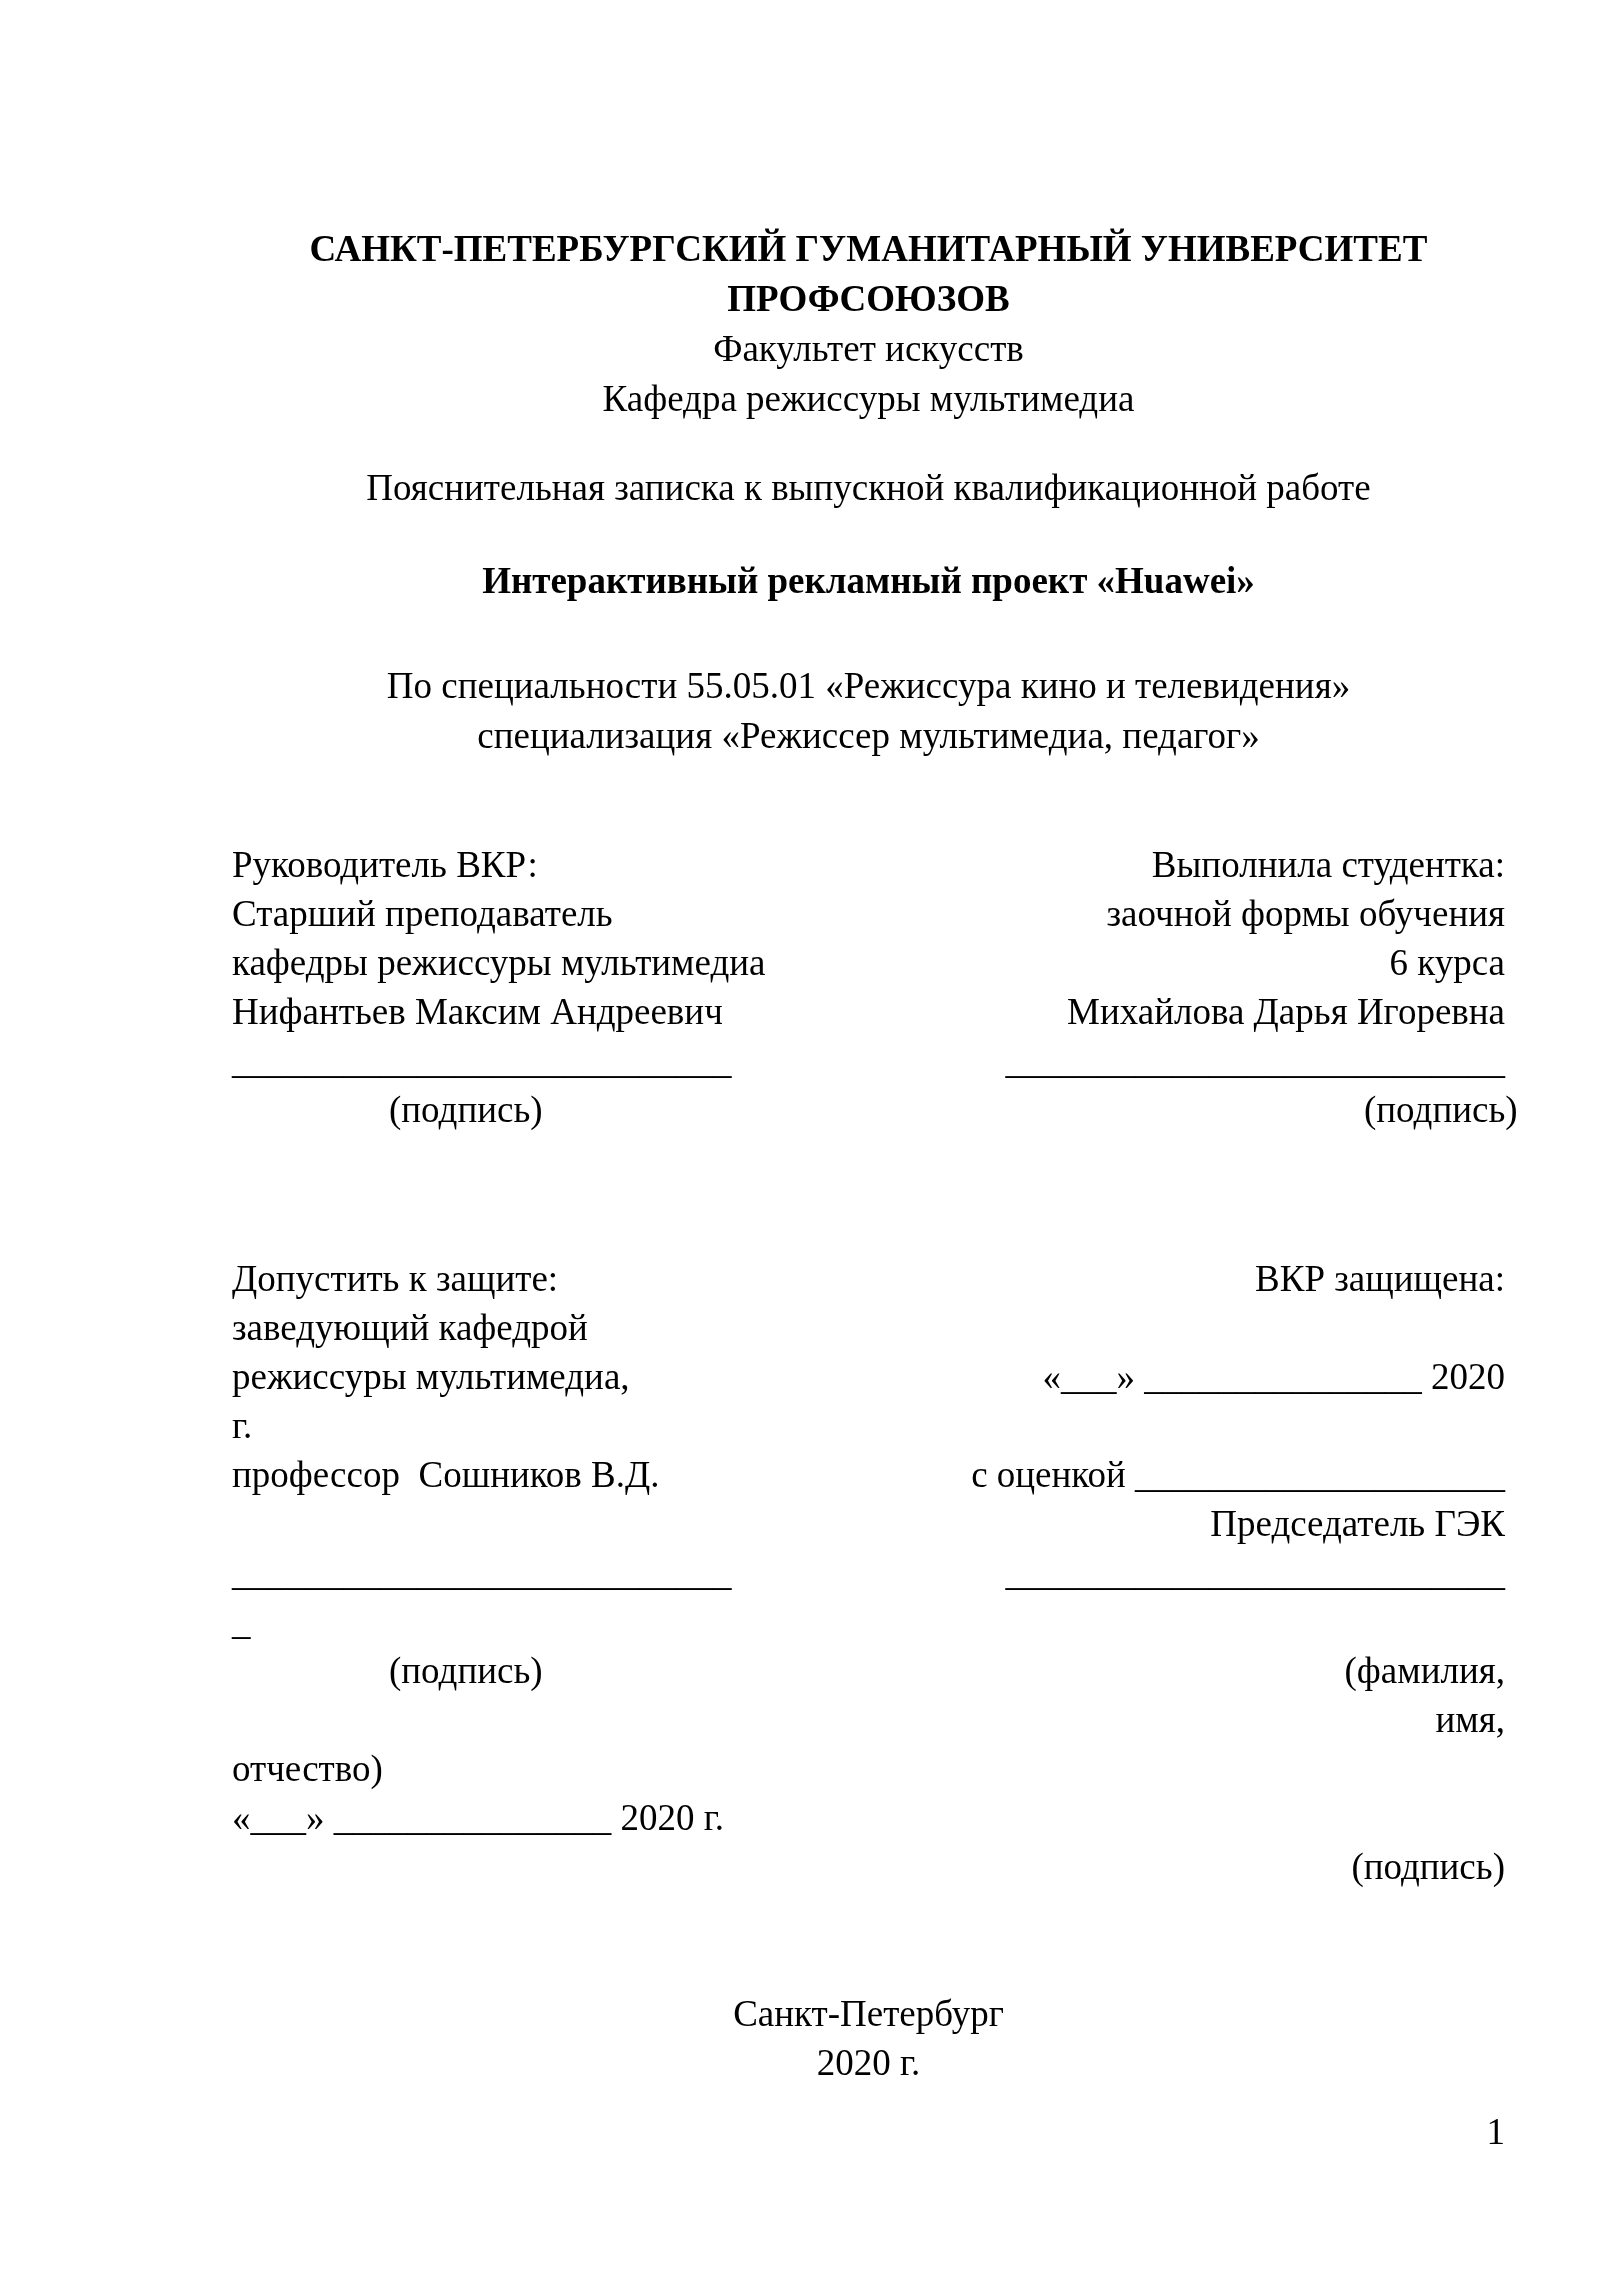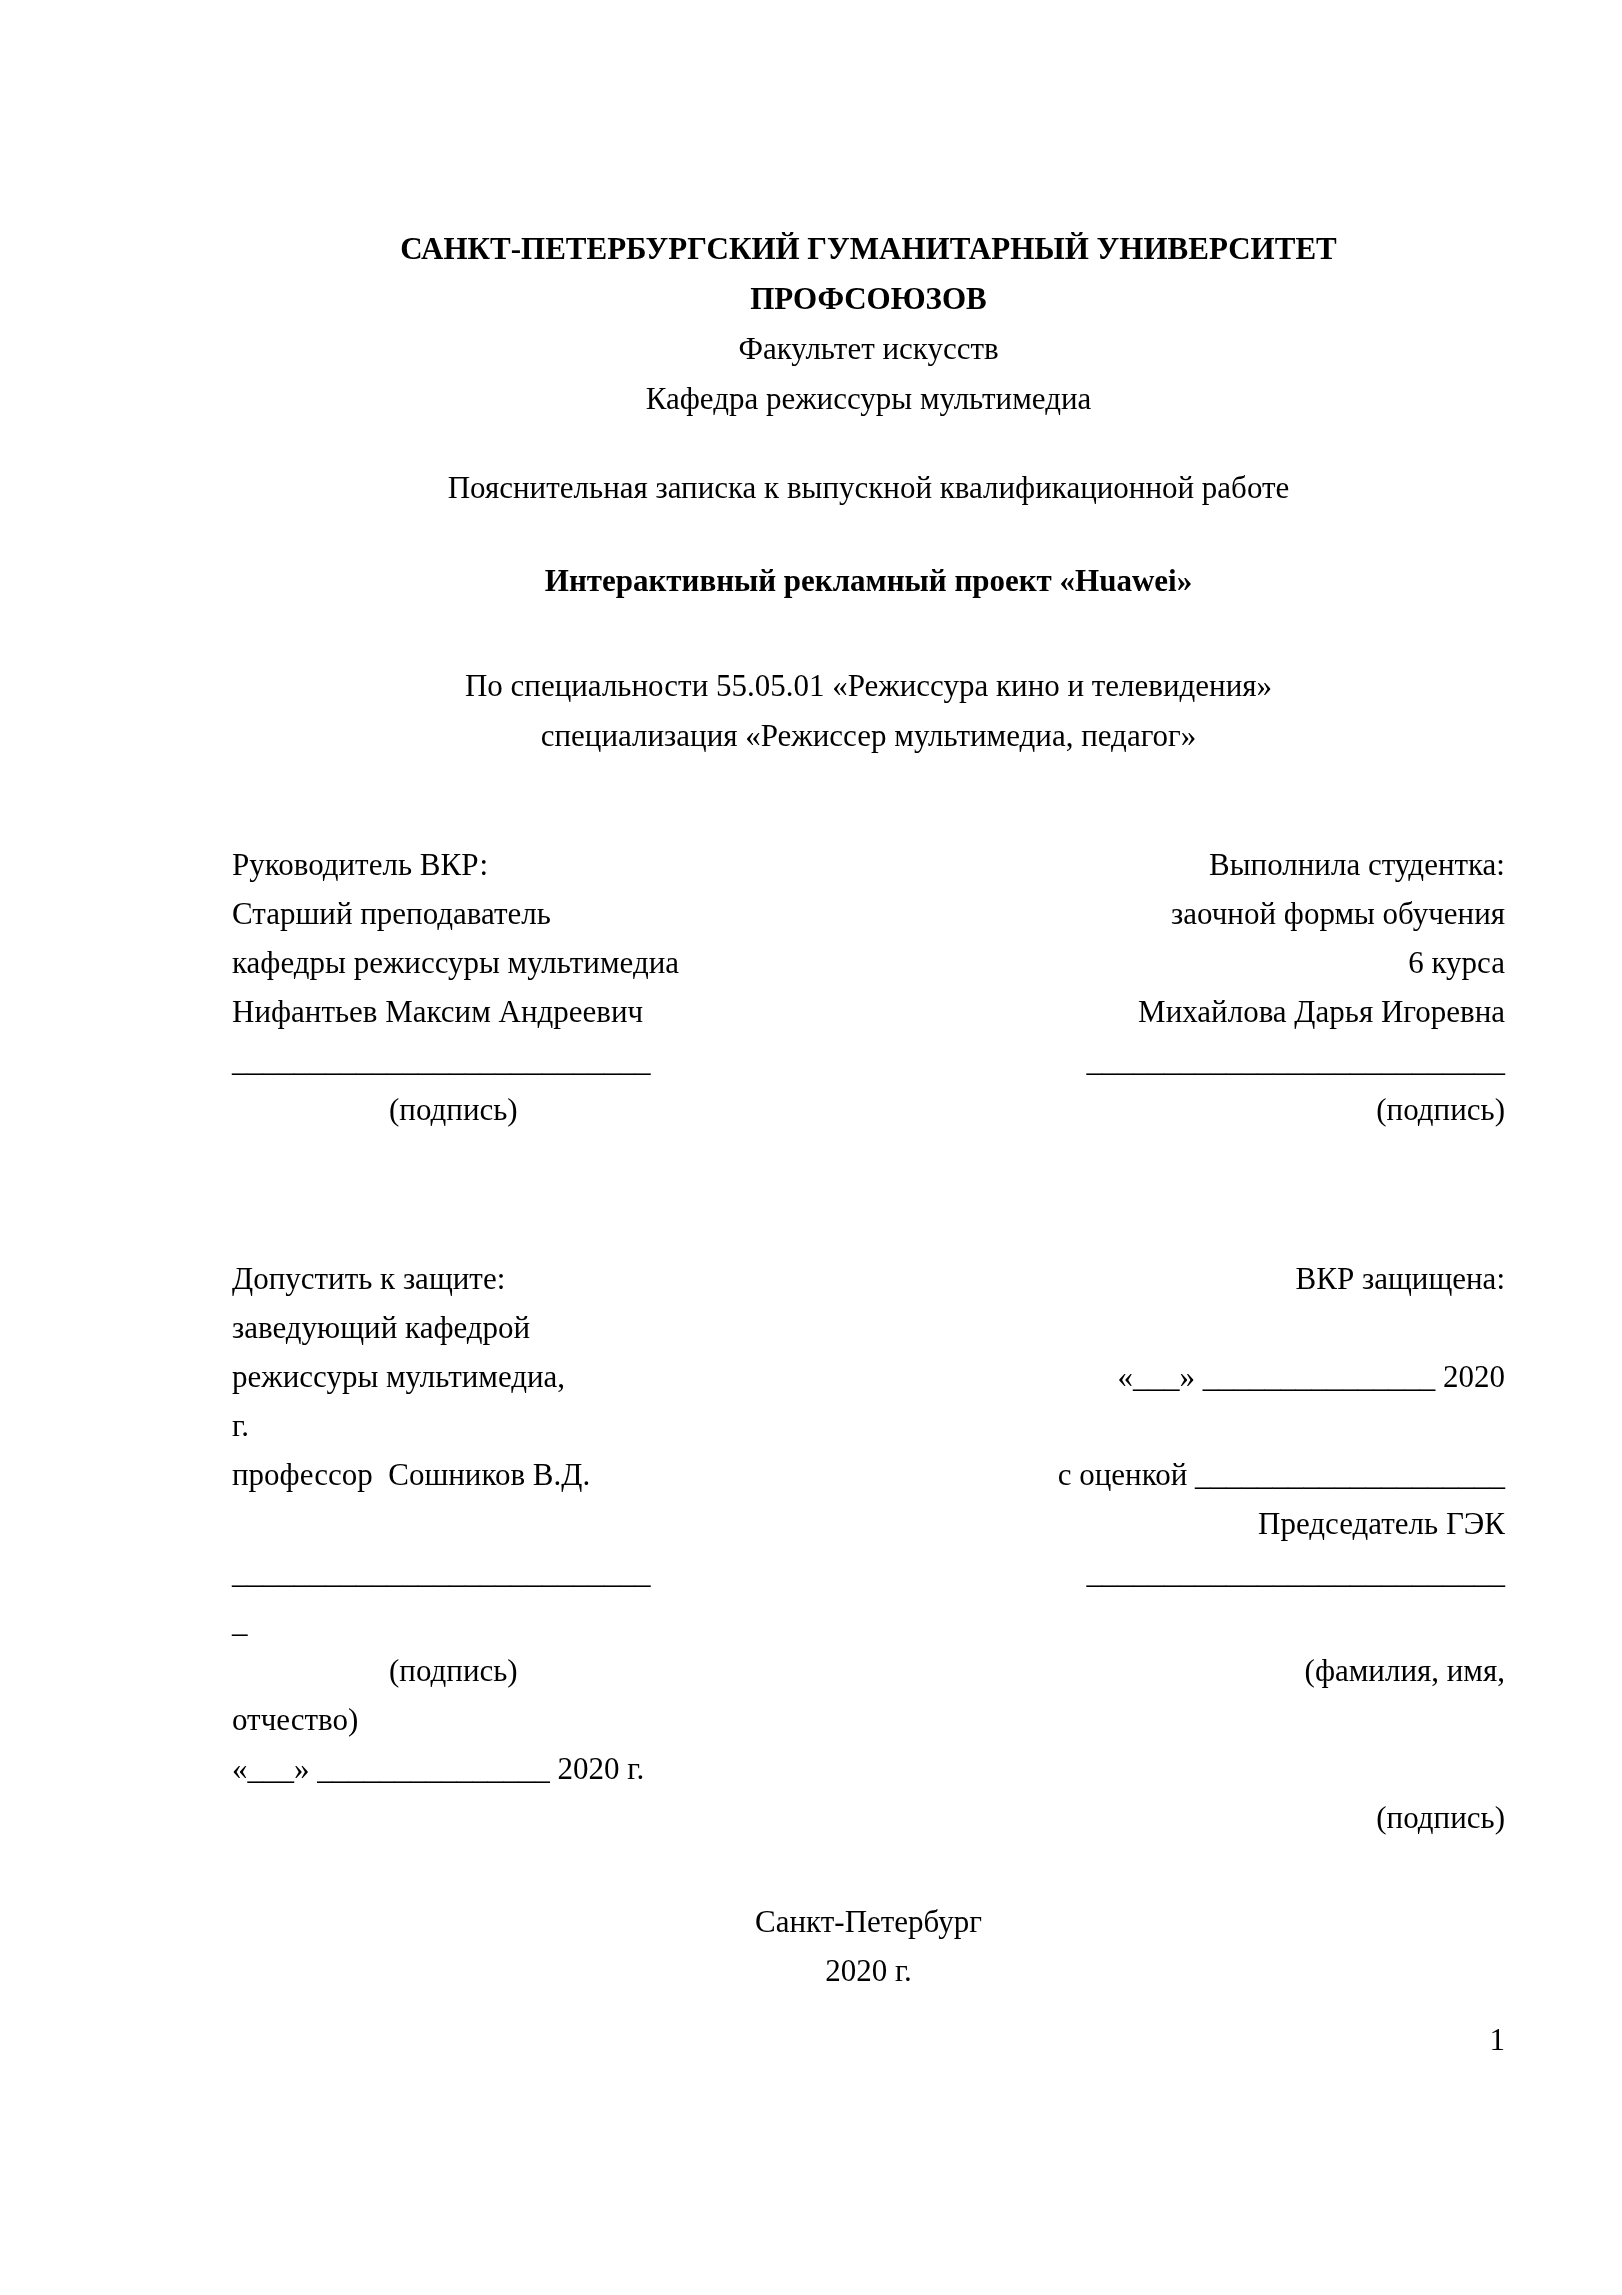--- a/index.html
+++ b/index.html
@@ -13,33 +13,33 @@
     overflow: hidden;
     font-family: "Liberation Serif", "DejaVu Serif", serif;
     color: #000000;
   }
   .page {
     position: relative;
     box-sizing: border-box;
     width: 1623px;
     height: 2260px;
     padding: 224px 118px 0 232px;
-    font-size: 31px;
+    font-size: 37px;
     line-height: 50px;
   }
   .center { text-align: center; }
   .bold { font-weight: bold; }
 
   .fac-block { }
   .note-line { margin-top: 39px; }
   .project-title { margin-top: 43px; }
   .specialty-block { margin-top: 55px; text-align: center; }
   .section1 { margin-top: 79px; }
   .section2 { margin-top: 120px; }
-  .footer-city { margin-top: 55px; line-height: 49px; }
+  .footer-city { margin-top: 98px; line-height: 49px; }
   .page-number { margin-top: 20.4px; text-align: right; line-height: 49px; }
 
   .section .row {
     display: flex;
     min-height: 49px;
     line-height: 49px;
   }
   .section .row > div { white-space: pre-wrap; }
   .section .l { width: 708px; flex: 0 0 708px; }
   .section .r { flex: 1 1 auto; text-align: right; }

